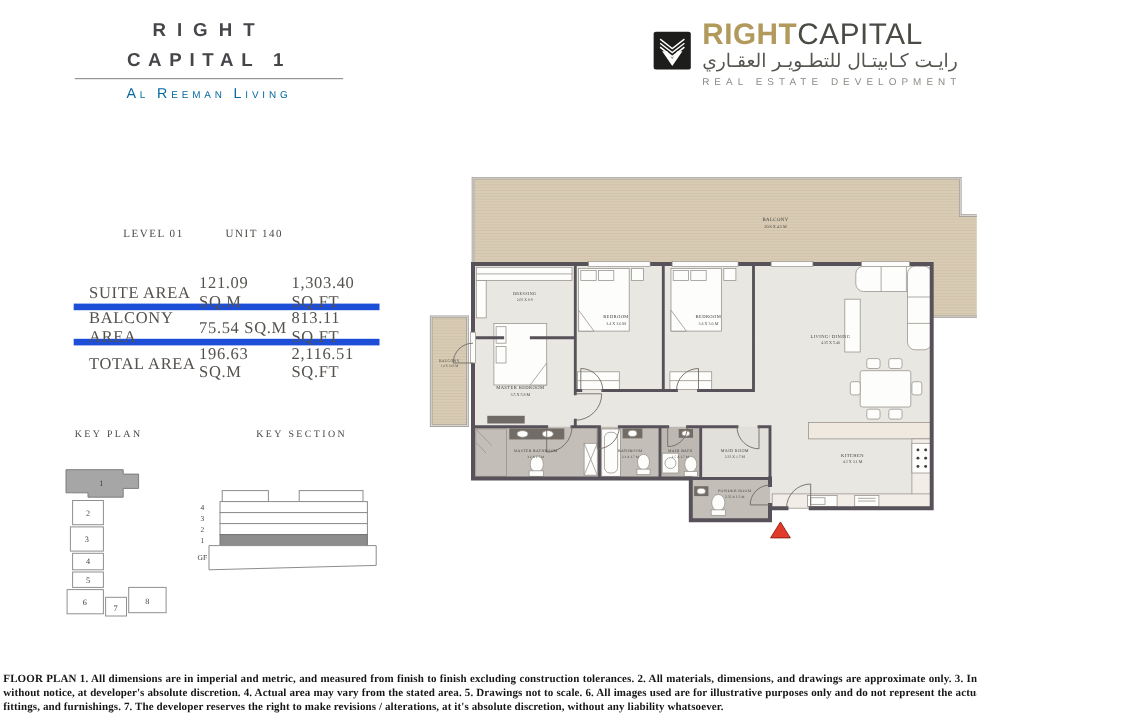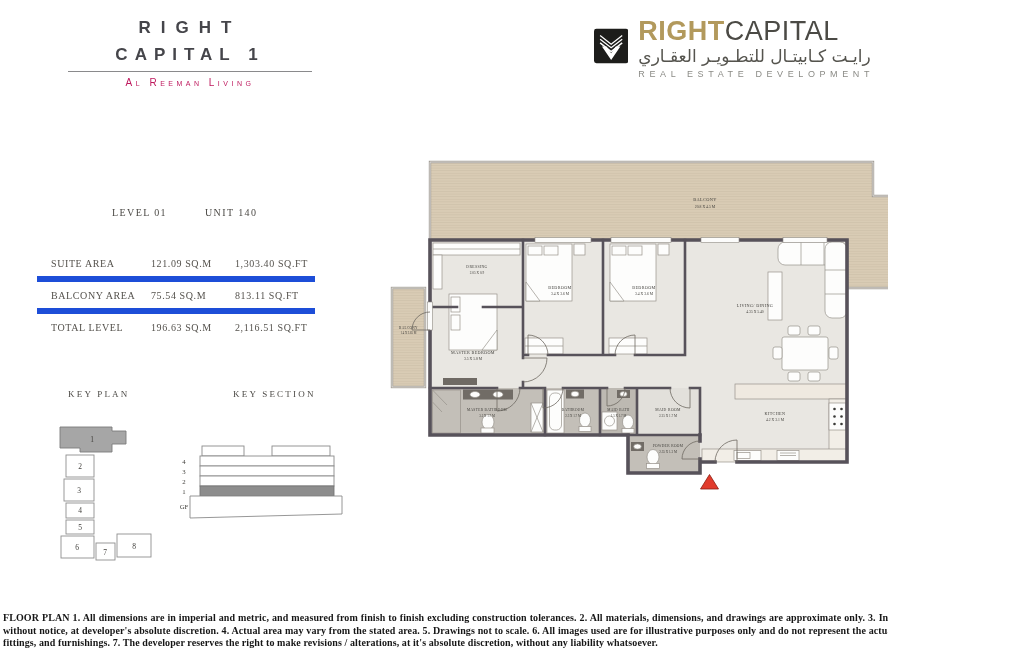--- a/index.html
+++ b/index.html
@@ -6,37 +6,37 @@
   .page{position:relative;width:888px;height:654px;background:#ffffff;overflow:hidden;
         font-family:"Liberation Serif",serif;color:#3c3b38;}
   .abs{position:absolute;}
 
   
   .brand{left:60px;top:18px;width:260px;text-align:center;
          font-family:"Liberation Sans",sans-serif;color:#45454a;}
   .brand-l1{font-size:17px;font-weight:700;letter-spacing:10px;}
   .brand-l2{font-size:17px;font-weight:700;letter-spacing:7px;margin-top:7px;}
   .brand-rule{border-bottom:1.2px solid #8a8a8c;margin:6px 8px 0 8px;}
-  .brand-sub{font-size:10px;letter-spacing:3.5px;color:#be185d;margin-top:5px;
+  .brand-sub{font-size:13px;letter-spacing:3.5px;color:#0369a1;margin-top:5px;
              font-variant:small-caps;}
 
   
   .logo{right:14px;top:18px;width:280px;display:flex;gap:10px;align-items:flex-start;}
   .logo-words{font-family:"Liberation Sans",sans-serif;font-size:27px;line-height:27px;
               letter-spacing:.5px;white-space:nowrap;}
   .logo-gold{color:#b2995c;font-weight:700;}
   .logo-dark{color:#4b4a45;font-weight:400;}
   .logo-ar{direction:rtl;font-family:"DejaVu Sans",sans-serif;font-size:17px;color:#55544e;
            margin-top:1px;text-align:left;}
   .logo-tag{font-family:"Liberation Sans",sans-serif;font-size:9px;letter-spacing:4.6px;
             color:#8b8b86;margin-top:3px;white-space:nowrap;}
 
   
   .lvl{font-size:10px;letter-spacing:1.4px;color:#4c4a46;}
-  .areas{left:37px;top:250px;width:278px;font-size:10px;letter-spacing:.6px;color:#55524d;}
+  .areas{left:67px;top:250px;width:278px;font-size:15px;letter-spacing:.6px;color:#55524d;}
   .arow{display:grid;grid-template-columns:114px 84px 80px;height:26px;align-items:center;}
   .arow + .arow{border-top:6px solid #1d4ed8;}
   .alabel{padding-left:14px;}
   .sect-title{font-size:9px;letter-spacing:2.2px;color:#4c4a46;}
 
   
   text{font-family:"Liberation Serif",serif;fill:#403f3b;}
   .rn{letter-spacing:.35px;}
 
   
@@ -80,21 +80,21 @@
       <span class="alabel">SUITE AREA</span>
       <span>121.09 SQ.M</span>
       <span>1,303.40 SQ.FT</span>
     </div>
     <div class="arow">
       <span class="alabel">BALCONY AREA</span>
       <span>75.54 SQ.M</span>
       <span>813.11 SQ.FT</span>
     </div>
     <div class="arow">
-      <span class="alabel">TOTAL LEVEL</span>
+      <span class="alabel">TOTAL AREA</span>
       <span>196.63 SQ.M</span>
       <span>2,116.51 SQ.FT</span>
     </div>
   </div>
 
   <span class="abs sect-title" style="left:68px;top:389px;">KEY PLAN</span>
   <span class="abs sect-title" style="left:233px;top:389px;text-align:center;">KEY SECTION</span>
 
   <svg class="abs" style="left:52px;top:421px;" width="100" height="140" viewBox="0 0 100 140">
     <g stroke="#8f8f8f" stroke-width="0.9" font-size="7" font-family="Liberation Serif,serif">

